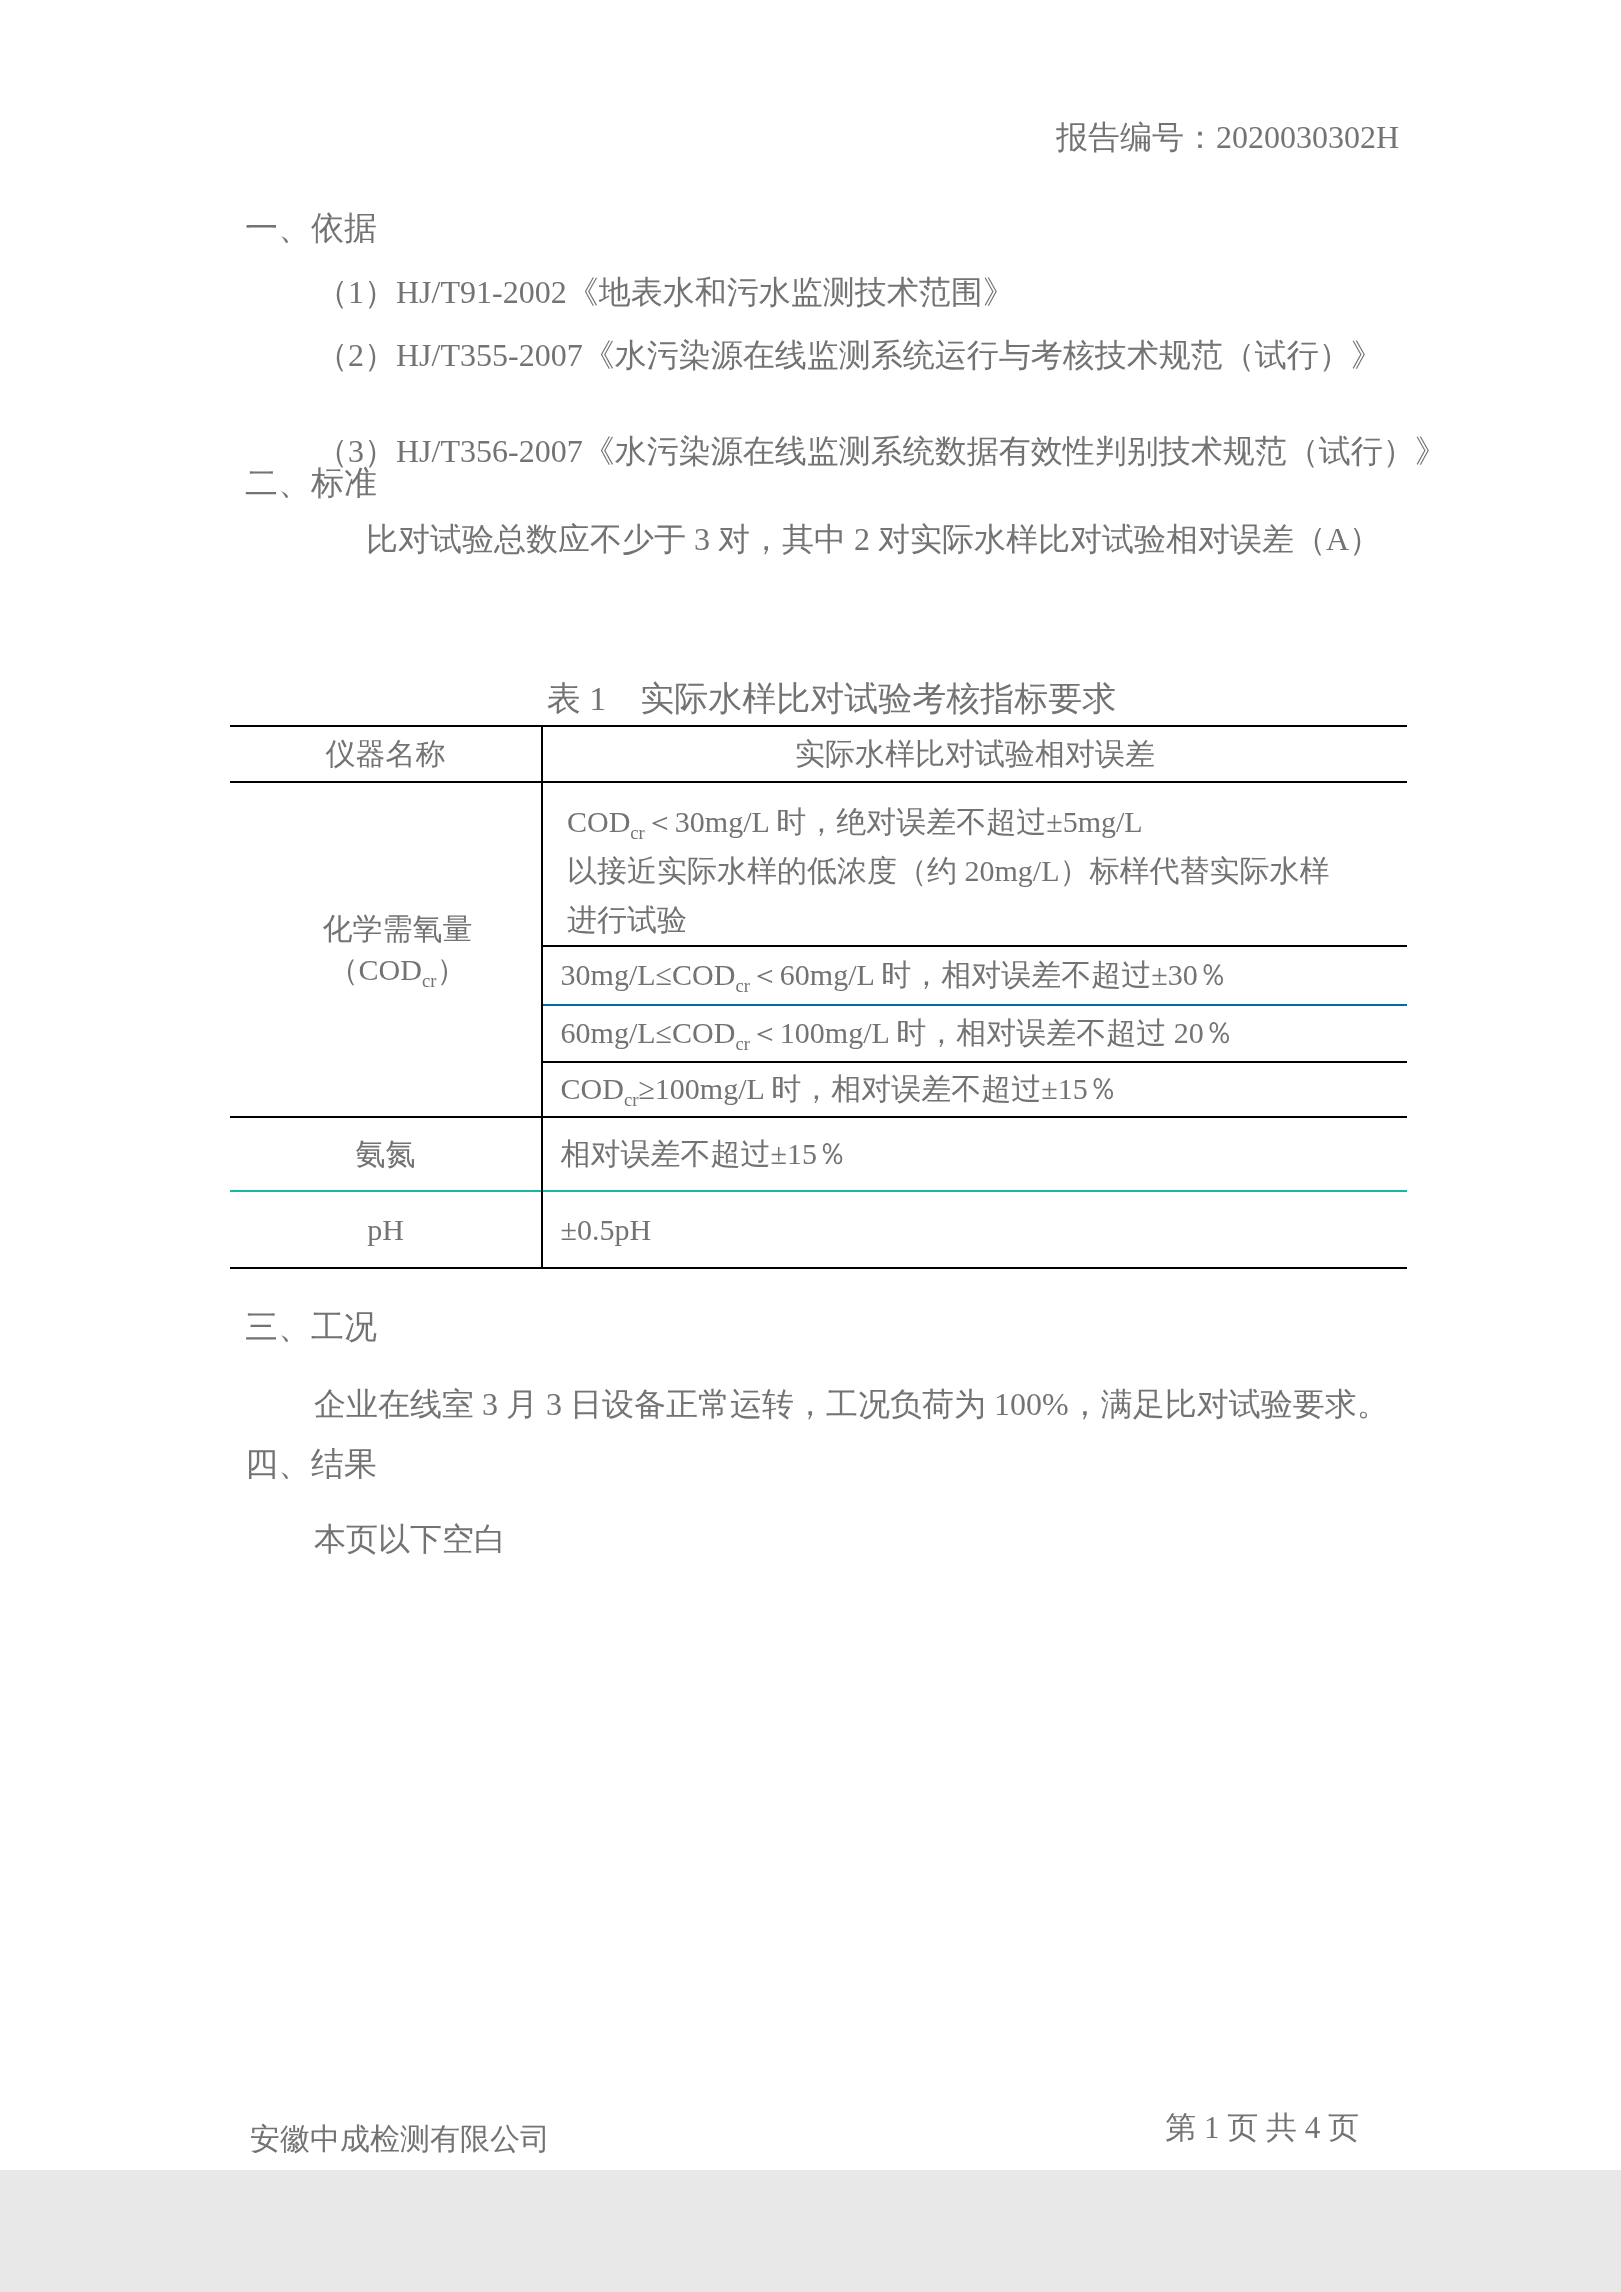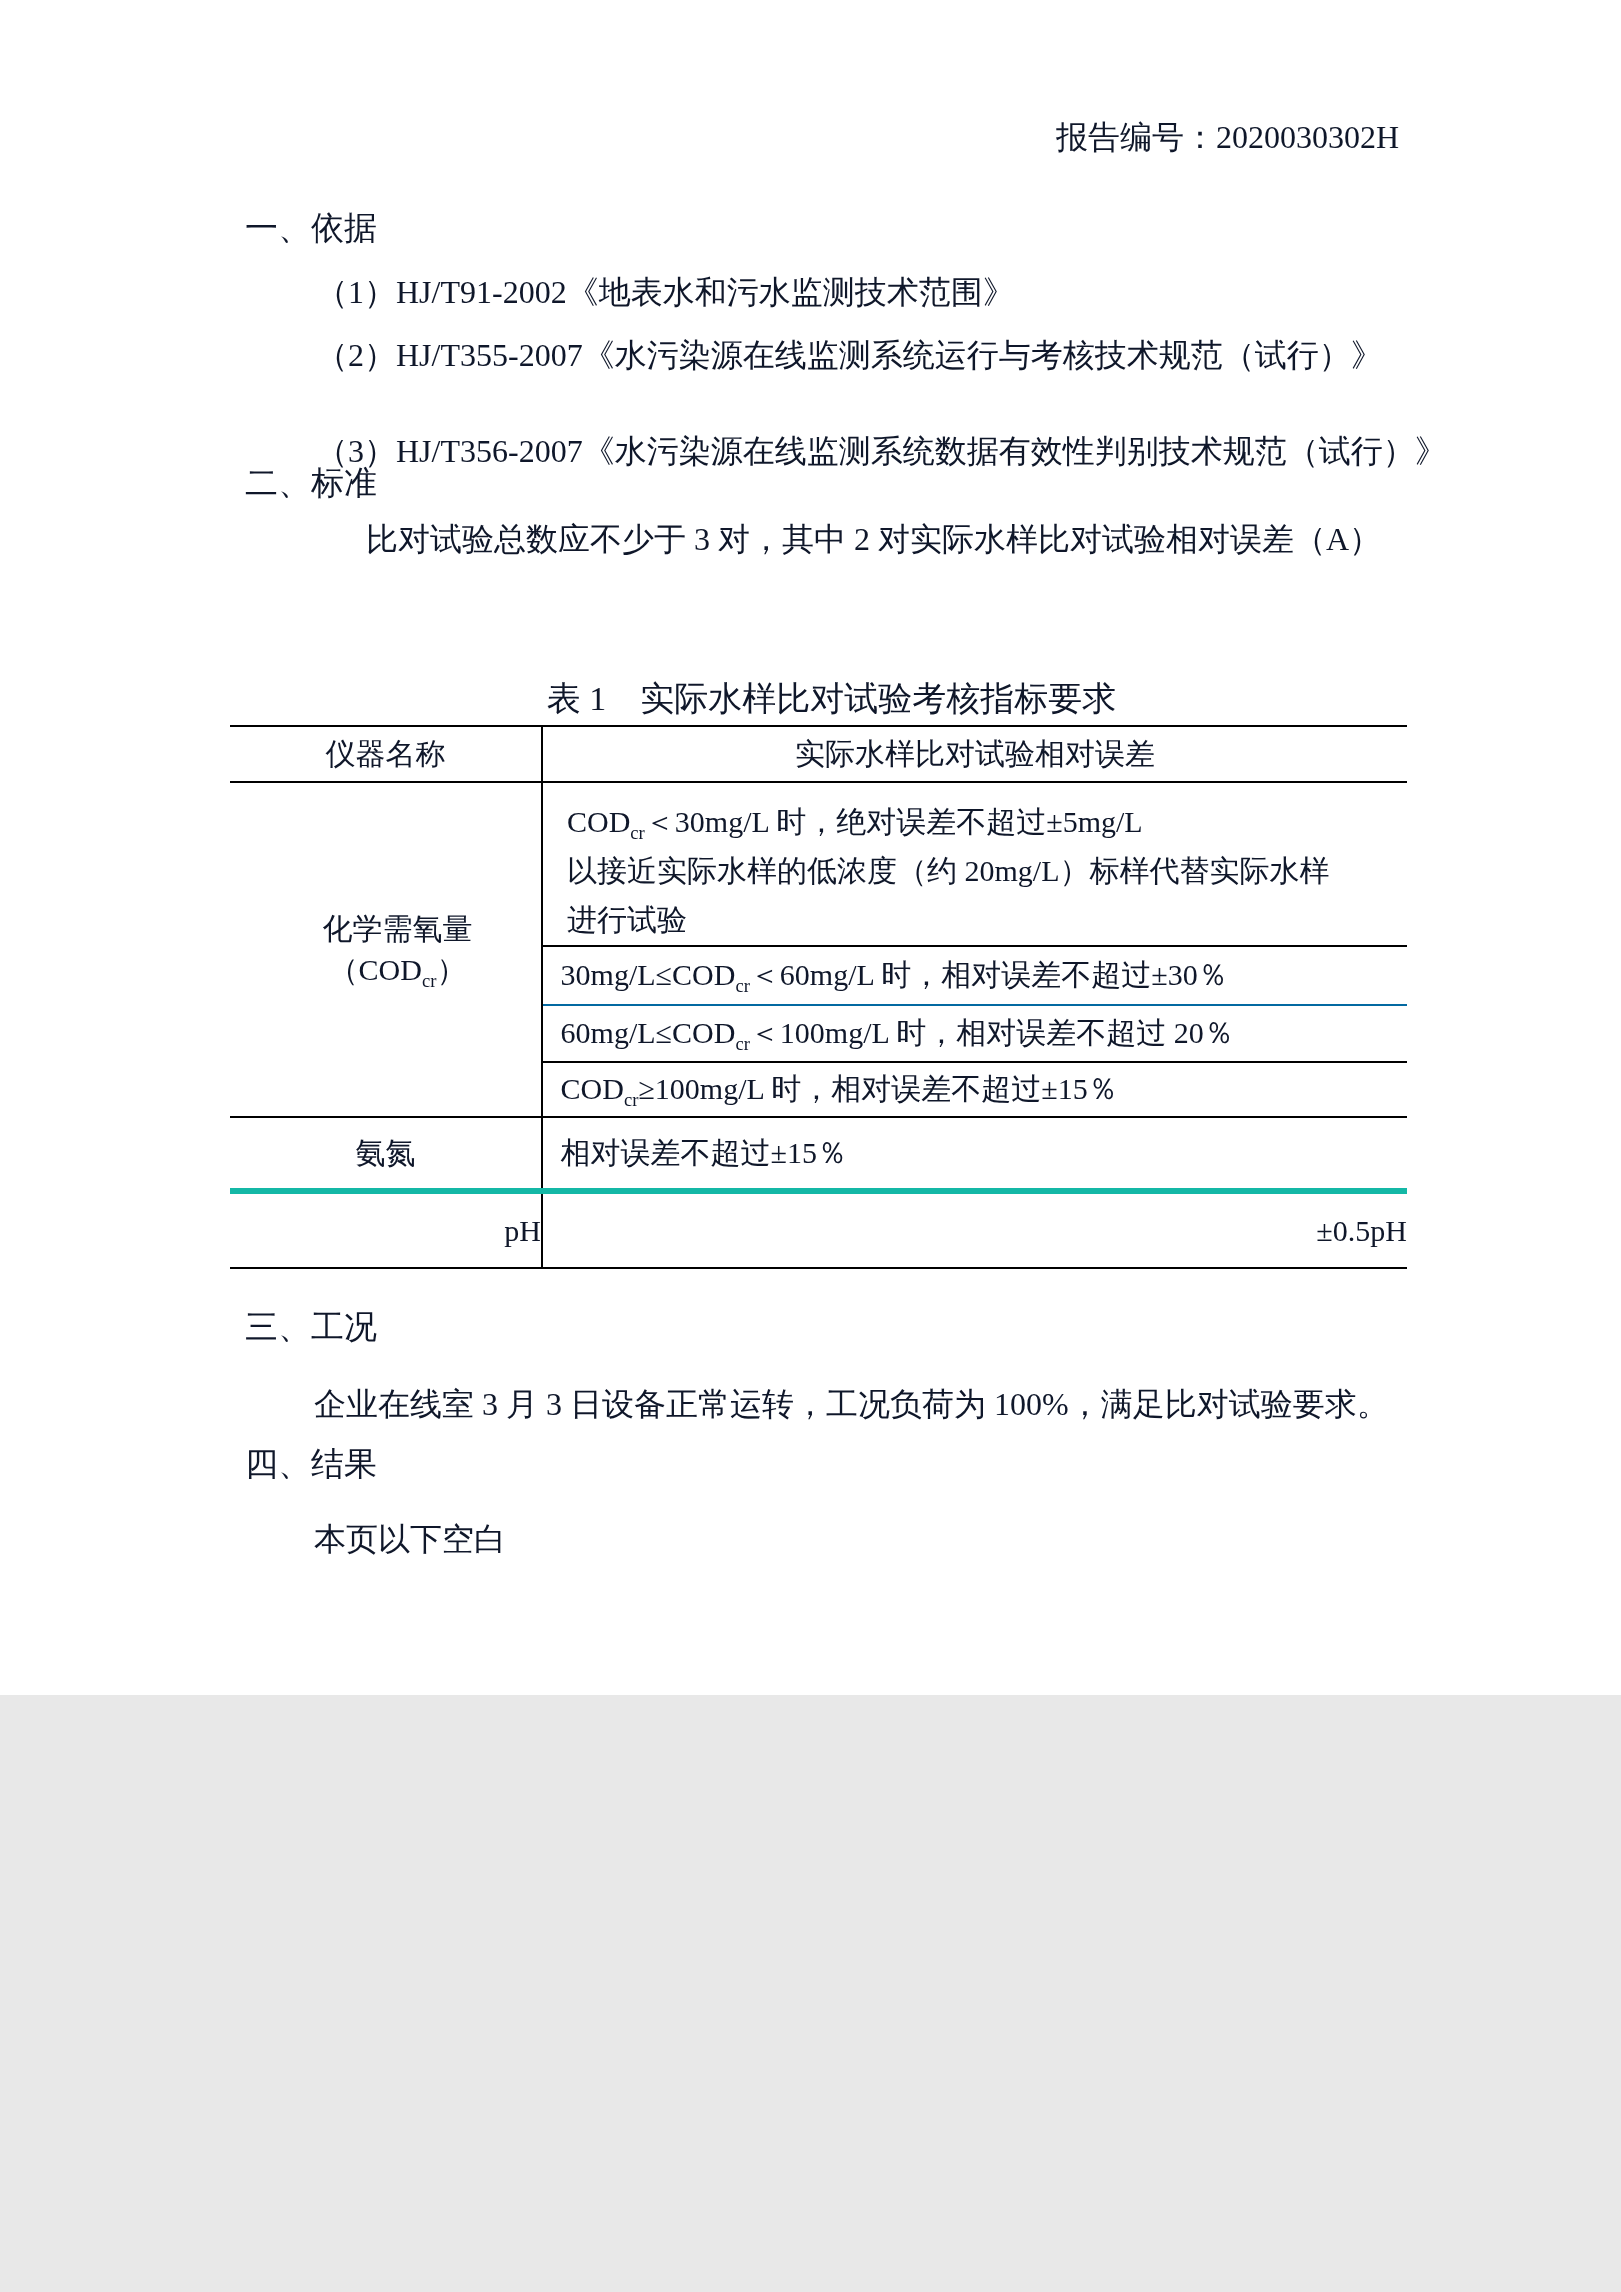--- a/index.html
+++ b/index.html
@@ -1,21 +1,21 @@
 <!DOCTYPE html>
 <html><head>
 <meta charset="utf-8">
 <style>
   * { margin:0; padding:0; box-sizing:border-box; }
   html,body { background:#e8e8e8; }
   .page {
     position:relative;
-    width:1621px; height:1695px;
+    width:1621px; height:2170px;
     background:#ffffff;
-    color:#0f172a;
+    color:#737373;
     font-family:"Liberation Serif","DejaVu Serif",serif;
     overflow:hidden;
     margin:0 auto;
   }
   .abs { position:absolute; white-space:nowrap; }
   .report-no { top:116px; right:222px; font-size:32px; }
   .h { font-size:33px; }
   .h .tab { }
   .body-text { font-size:32px; }
   .tbl-title {
@@ -34,21 +34,21 @@
   td.c2 { border-left:2px solid #000; padding-left:17.6px; }
   tr.hdr td { height:56px; text-align:center; }
   tr.hdr td.c2 { padding-left:0; }
   tr.rA td { border-top:2px solid #000;padding-left:24px; }
   tr.rA td.c2 { height:164px; vertical-align:top; padding-top:13.7px; }
   tr.rA td.c2 .ln { line-height:49px; white-space:nowrap; }
   tr.rB td.c2 { height:59px; border-top:2px solid #000; }
   tr.rC td.c2 { height:57px; border-top:2px solid #0369a1; }
   tr.rD td.c2 { height:55px; border-top:2px solid #000; }
   tr.rNH td { height:74px; border-top:2px solid #000; }
-  tr.rPH td { height:77px; border-top:6px solid #14b8a6;text-align:right; }
+  tr.rPH td { height:77px; border-top:2px solid #14b8a6; }
   sub { font-size:0.62em; vertical-align:sub; line-height:0; }
   .footer-company { left:250px; top:2119px; font-size:30px;
     font-family:"Liberation Sans","DejaVu Sans",sans-serif; }
   .footer-page { right:262px; top:2107px; font-size:31px; }
 </style>
 </head>
 <body>
 
 <div class="page">
 

